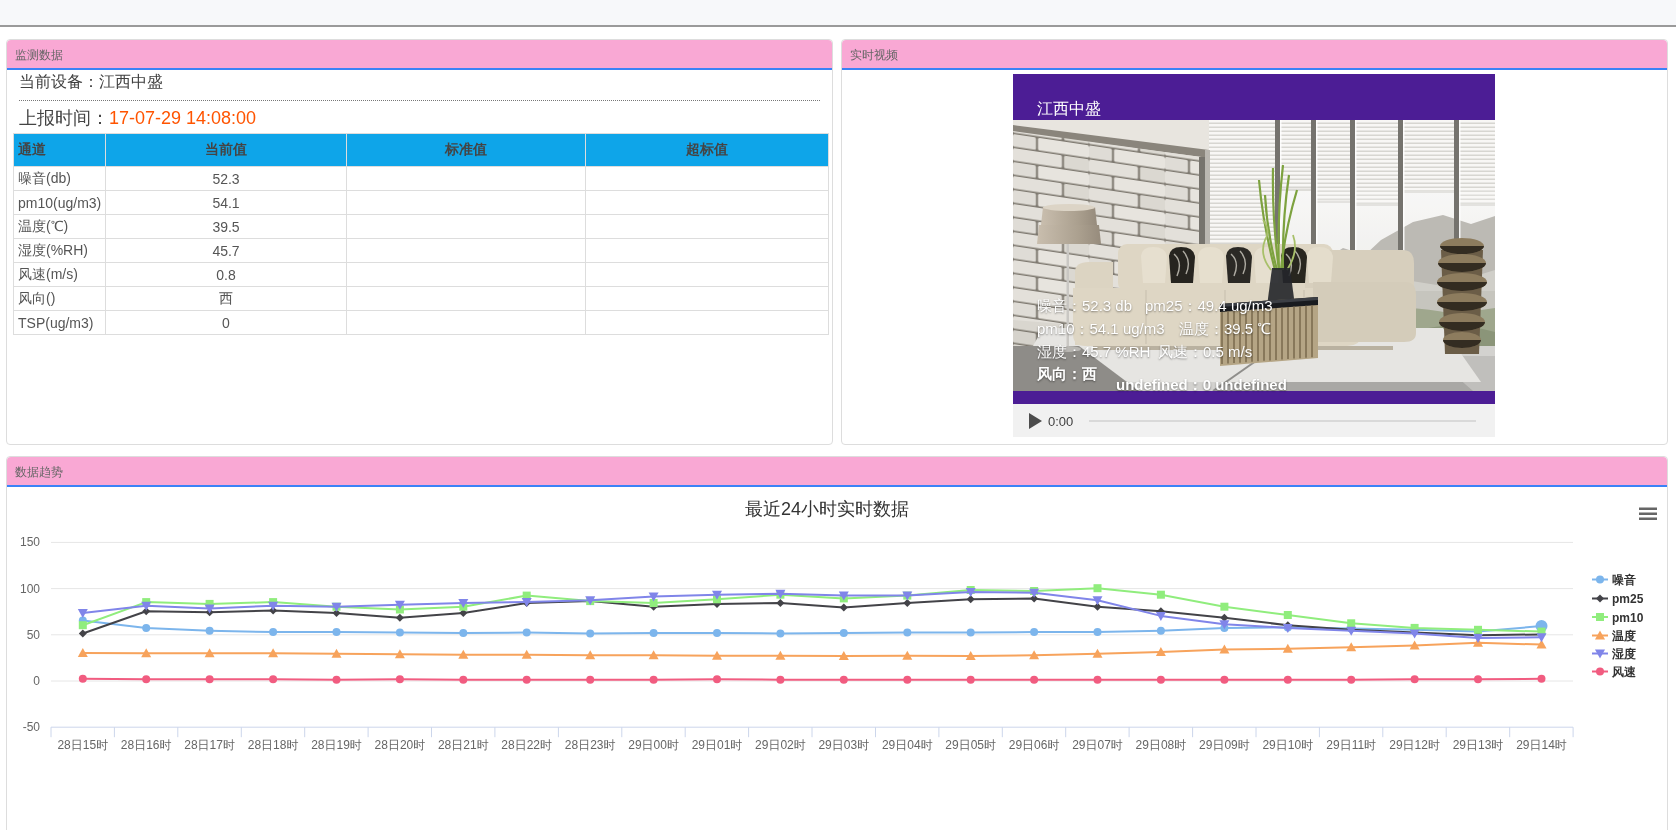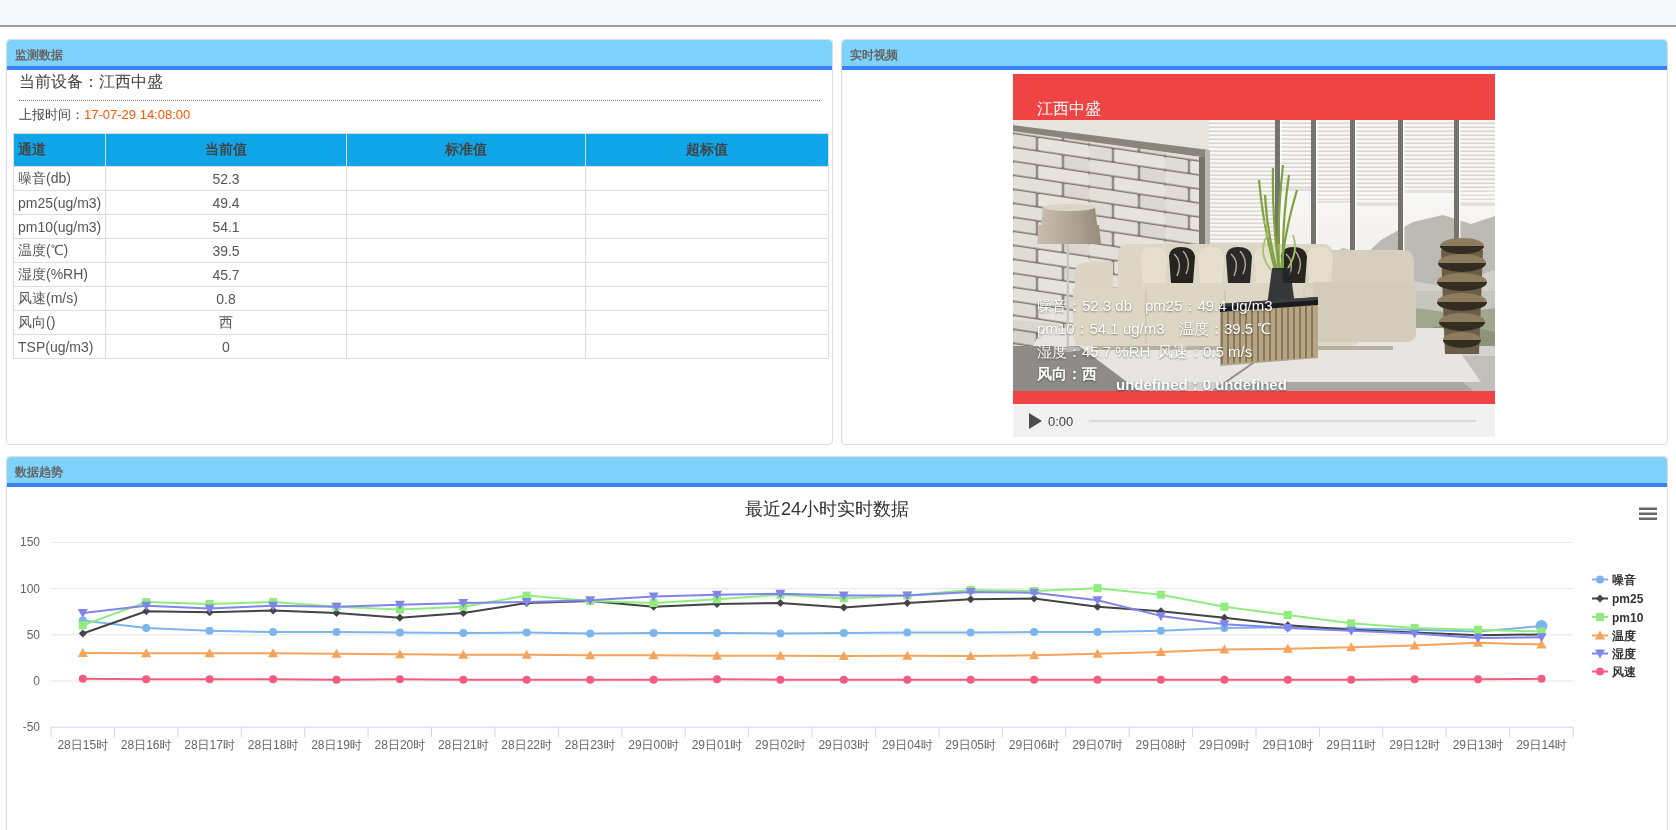--- a/index.html
+++ b/index.html
@@ -1,32 +1,32 @@
 <!DOCTYPE html>
 <html><head><meta charset="utf-8">
 <style>
 * { margin:0; padding:0; box-sizing:border-box; }
 html,body { width:1676px; height:830px; background:#ffffff; font-family:"Liberation Sans",sans-serif; overflow:hidden; }
 .topbar { position:absolute; left:0; top:0; width:1676px; height:27px; background:#f7f8fa; border-bottom:2px solid #9a9a9a; }
 .panel { position:absolute; background:#fff; border:1px solid #ddd; border-radius:4px; }
-.phead { height:30px; background:#7dd3fc; border-bottom:4px solid #3b82f6; border-radius:4px 4px 0 0; line-height:30px; padding-left:8px; font-size:12px; color:#666;font-weight:bold; }
+.phead { height:30px; background:#f9a8d4; border-bottom:2px solid #3b82f6; border-radius:4px 4px 0 0; line-height:30px; padding-left:8px; font-size:12px; color:#666; }
 #p1 { left:6px; top:39px; width:827px; height:406px; }
 #p2 { left:841px; top:39px; width:827px; height:406px; }
 #p3 { left:6px; top:456px; width:1662px; height:383px; }
 .dev { position:absolute; left:12px; top:32px; width:801px; font-size:16px; color:#404040; padding-bottom:7px; border-bottom:1px dotted #777; }
-.rpt { position:absolute; left:12px; top:66px; font-size:13px; color:#444; }
+.rpt { position:absolute; left:12px; top:66px; font-size:18px; color:#444; }
 .rpt b { color:#ff5400; font-weight:normal; }
 table.mon { position:absolute; left:6px; top:93px; width:815px; border-collapse:collapse; table-layout:fixed; font-size:14px; color:#555; }
 table.mon th, table.mon td { border:1px solid #ddd; }
 table.mon th { background:#0ea5e9; height:33px; font-size:14px; color:#444; font-weight:bold; }
 table.mon th.c1 { text-align:left; padding-left:4px; }
 table.mon td { height:24px;margin-top:8px; }
 table.mon td.c1 { padding-left:4px; }
 table.mon td.c2 { text-align:center; }
-.video { position:absolute; left:171px; top:34px; width:482px; height:363px; background:#ef4444; }
+.video { position:absolute; left:171px; top:34px; width:482px; height:363px; background:#4c1d95; }
 .vtitle { position:absolute; left:24px; top:25px; color:#fff; font-size:16px; }
 .vphoto { position:absolute; left:0; top:46px; width:482px; height:271px; overflow:hidden; }
 .voverlay { position:absolute; left:0; top:0; width:482px; height:330px; color:#fff; font-size:15px; text-shadow:0 1px 2px rgba(0,0,0,.45); }
 .vctrl { position:absolute; left:0; top:330px; width:482px; height:33px; background:#f1f1f1; }
 .vplay { position:absolute; left:16px; top:9px; width:0; height:0; border-left:13px solid #4c4c4c; border-top:8px solid transparent; border-bottom:8px solid transparent; }
 .vtime { position:absolute; left:35px; top:10px; font-size:13px; color:#3d3d3d; }
 .vbar { position:absolute; left:76px; top:16px; width:387px; height:2px; background:#d9d9d9; }
 </style></head>
 <body>
 <div class="topbar"></div>
@@ -44,26 +44,20 @@
     <tbody>
         <tr>
           <th class="c1">通道</th>
           <th>当前值</th>
           <th>标准值</th>
           <th>超标值</th>
         </tr>
     <tr>
           <td class="c1">噪音(db)</td>
           <td class="c2">52.3</td>
-          <td></td>
-          <td></td>
-        </tr>
-        <tr>
-          <td class="c1">pm25(ug/m3)</td>
-          <td class="c2">49.4</td>
           <td></td>
           <td></td>
         </tr>
         <tr>
           <td class="c1">pm10(ug/m3)</td>
           <td class="c2">54.1</td>
           <td></td>
           <td></td>
         </tr>
         <tr>

